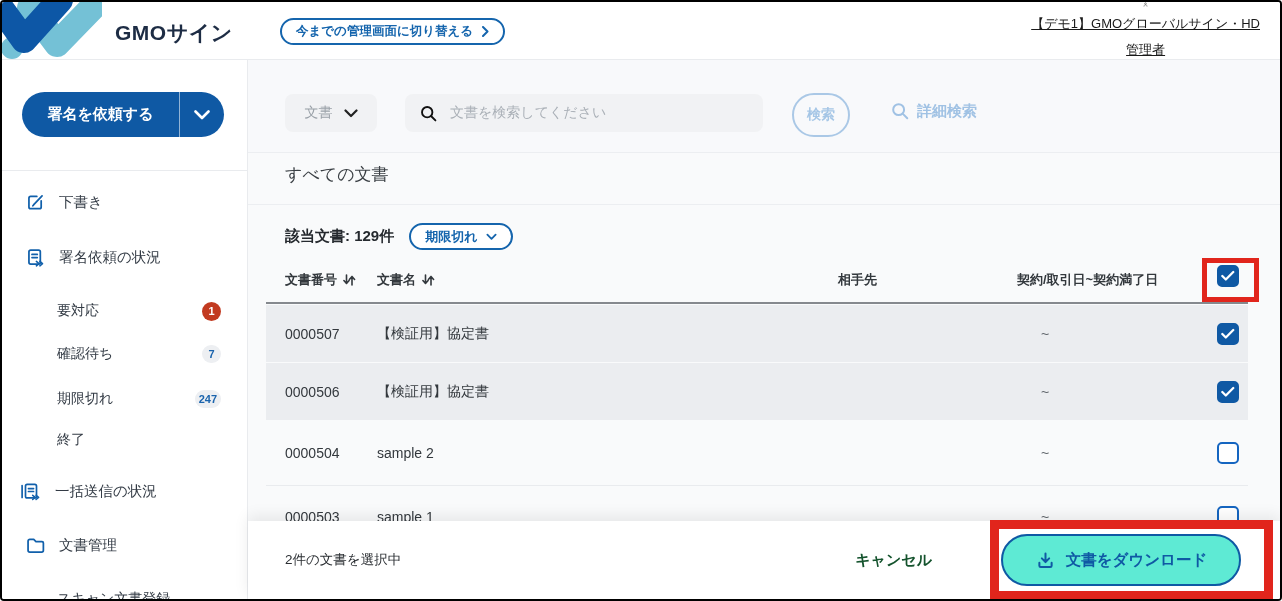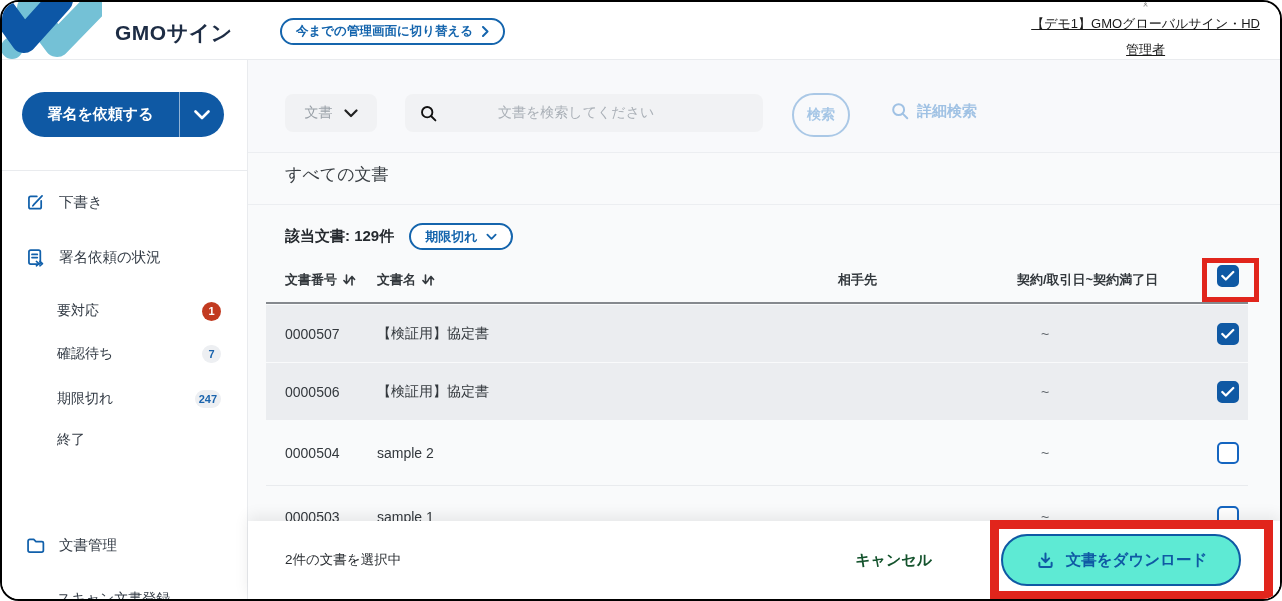--- a/index.html
+++ b/index.html
@@ -1,18 +1,18 @@
 <!DOCTYPE html>
 <html><head>
 <meta charset="utf-8">
 <style>
   html,body{margin:0;padding:0;background:#ffffff;}
   .frame{
     position:relative;width:1282px;height:601px;box-sizing:border-box;
-    border:2px solid #000;border-radius:19px;overflow:hidden;background:#fff;
+    border:2px solid #000;border-radius:4px;overflow:hidden;background:#fff;
     font-family:"Liberation Sans","DejaVu Sans",sans-serif;color:#333;
   }
   
   .app-header{position:absolute;top:0;left:0;right:0;height:57px;background:#fff;border-bottom:1px solid #e9ebee;z-index:4;}
   .logo-mark{position:absolute;left:0;top:0;}
   .logo-text{position:absolute;left:113px;top:17px;font-size:21px;font-weight:bold;color:#1d2c44;letter-spacing:.5px;}
   .switch-btn{position:absolute;left:278px;top:16px;height:27px;box-sizing:border-box;border:2px solid #1565ad;
     border-radius:14px;color:#1565ad;font-size:12.5px;font-weight:bold;display:flex;align-items:center;gap:9px;
     padding:0 14px;background:#fff;cursor:pointer;}
   .account{position:absolute;right:20px;top:0;height:57px;display:flex;align-items:center;gap:8px;font-size:13px;color:#1a1a1a;flex-direction:column;}
@@ -34,21 +34,21 @@
   .badge-gray{position:absolute;right:26px;min-width:11px;height:18px;padding:0 4px;border-radius:10px;background:#edeff2;
     color:#1b64ad;font-size:11px;font-weight:bold;display:flex;align-items:center;justify-content:center;}
   
   .main{position:absolute;left:246px;top:57px;right:0;bottom:0;background:#f9fafb;}
   .search-band{position:absolute;top:0;left:0;right:0;height:93px;background:#f8f9fb;border-bottom:1px solid #eceef1;}
   .cat-dd{position:absolute;left:37px;top:35px;width:92px;height:38px;background:#f1f2f4;border-radius:8px;
     display:flex;align-items:center;justify-content:center;gap:11px;font-size:14px;color:#9aa1a8;cursor:pointer;}
   .search-box{position:absolute;left:157px;top:35px;width:358px;height:38px;background:#f1f2f4;border-radius:8px;
     display:flex;align-items:center;gap:10px;padding:0 14px;box-sizing:border-box;}
   .search-box input{border:none;outline:none;background:transparent;font-size:14px;color:#333;flex:1;
-    font-family:Liberation Serif, serif;margin-left:48px;}
+    font-family:Liberation Serif, serif;}
   .search-box input::placeholder{color:#aab0b7;}
   .search-btn{position:absolute;left:544px;top:34px;width:58px;height:44px;box-sizing:border-box;border:2px solid #aac8e6;
     border-radius:22px;background:transparent;color:#a5c6e6;font-size:14px;font-weight:bold;
     display:flex;align-items:center;justify-content:center;cursor:pointer;font-family:inherit;}
   .adv-search{position:absolute;left:642px;top:42px;display:flex;align-items:center;gap:7px;color:#a0c2e4;
     font-size:15px;font-weight:bold;cursor:pointer;}
   .page-title{position:absolute;left:37px;top:104px;font-size:17px;color:#3a3f44;}
   .section-divider{position:absolute;left:0;right:0;top:145px;height:1px;background:#eceef1;}
   .count-row{position:absolute;left:37px;top:164px;height:27px;display:flex;align-items:center;gap:15px;}
   .count-label{font-size:15px;font-weight:bold;color:#25292e;}
@@ -157,20 +157,32 @@
       <span class="badge-gray">7</span>
     </div>
     <div class="nav-item sub" style="top:326px;">
       <span>期限切れ</span>
       <span class="badge-gray">247</span>
     </div>
     <div class="nav-item sub" style="top:367px;">
       <span>終了</span>
     </div>
 
+    <div class="nav-item" style="top:418px;padding-left:18px;">
+      <span class="nicon">
+        <svg width="23" height="21" viewBox="0 0 26 24">
+            <line x1="2.5" y1="5" x2="2.5" y2="19" stroke="#1160ab" stroke-width="2" stroke-linecap="round"></line>
+            <rect x="6.5" y="3.5" width="13" height="16" rx="2" fill="none" stroke="#1160ab" stroke-width="2"></rect>
+            <line x1="10" y1="8.5" x2="16" y2="8.5" stroke="#1160ab" stroke-width="2" stroke-linecap="round"></line>
+            <line x1="10" y1="12" x2="16" y2="12" stroke="#1160ab" stroke-width="2" stroke-linecap="round"></line>
+            <path d="M15 16.5 l3 2.5 -3 2.5 M19 16.5 l3 2.5 -3 2.5" fill="none" stroke="#1160ab" stroke-width="1.8" stroke-linecap="round" stroke-linejoin="round"></path>
+          </svg>
+      </span>
+      <span>一括送信の状況</span>
+    </div>
 
     <div class="nav-item" style="top:472px;">
       <span class="nicon">
         <svg width="21" height="21" viewBox="0 0 24 24">
             <path d="M3.5 7 a2 2 0 0 1 2 -2 h4.5 l2.5 2.5 h7 a1.5 1.5 0 0 1 1.5 1.5 v8.5 a2 2 0 0 1 -2 2 h-13.5 a2 2 0 0 1 -2 -2 z" fill="none" stroke="#1160ab" stroke-width="2" stroke-linejoin="round"></path>
           </svg>
       </span>
       <span>文書管理</span>
     </div>
 

